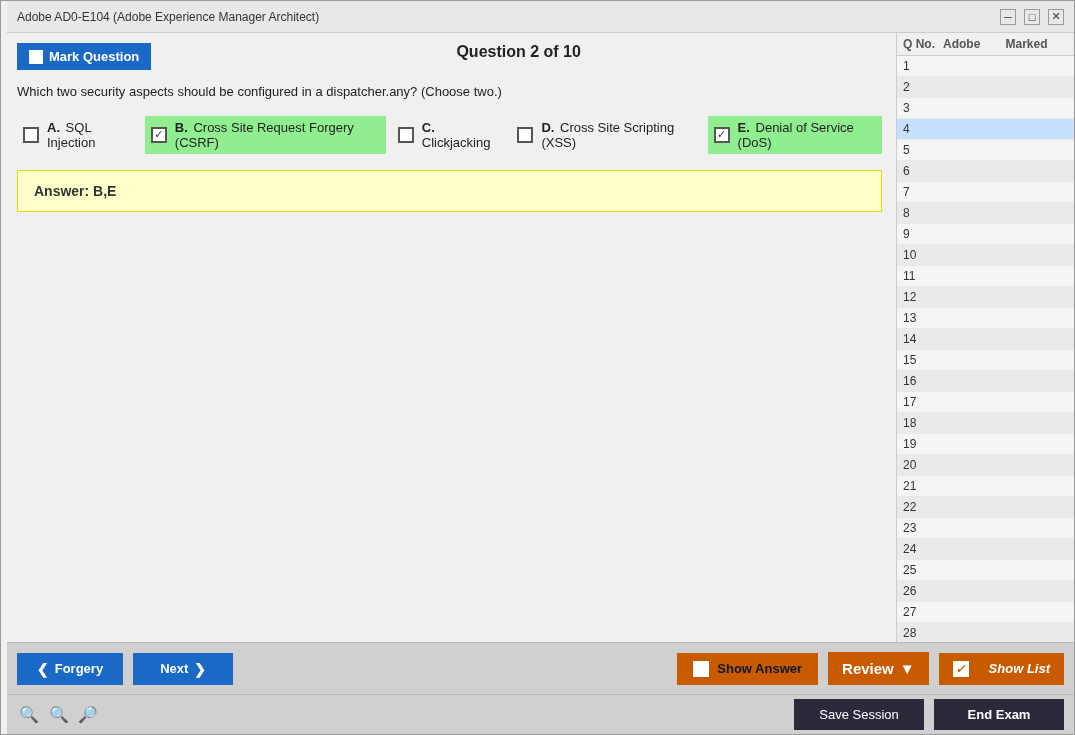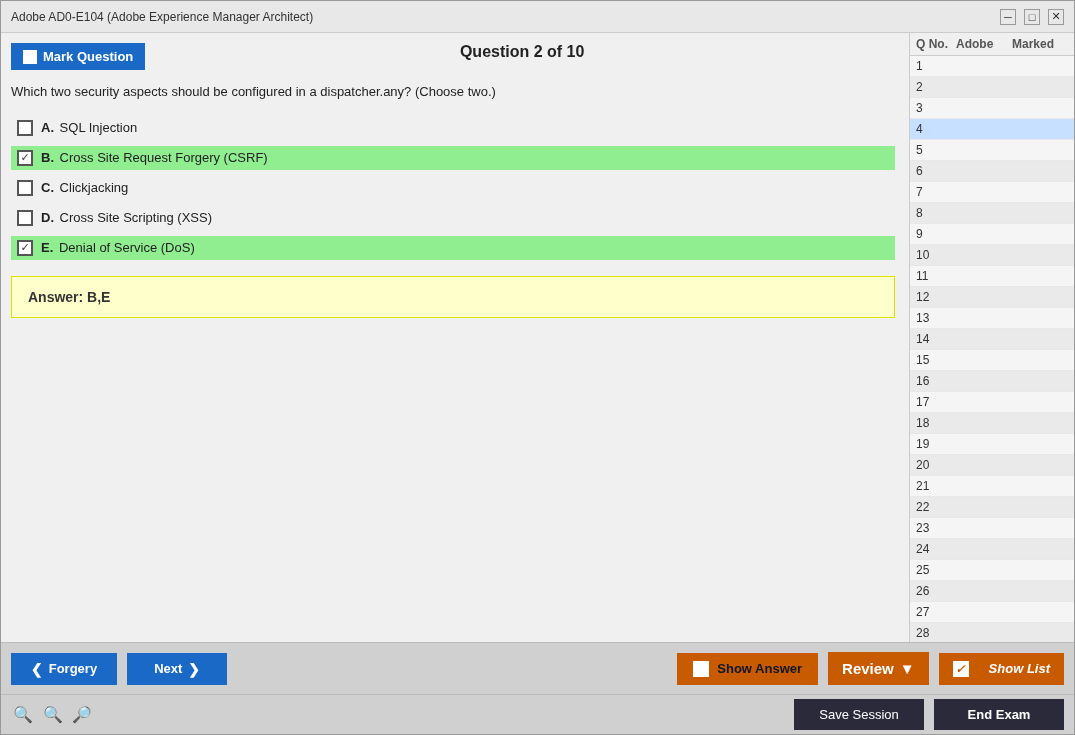--- a/index.html
+++ b/index.html
@@ -6,20 +6,21 @@
     body { font-family: Arial, sans-serif; font-size: 13px; background: #f0f0f0; }
 
     .window {
       width: 1075px;
       height: 735px;
       background: #f0f0f0;
       border: 1px solid #999;
       display: flex;
       flex-direction: column;
       overflow: hidden;
+      padding-left: 6px;
     }
 
     .title-bar {
       background: #e8e8e8;
       border-bottom: 1px solid #ccc;
       padding: 6px 10px;
       display: flex;
       align-items: center;
       justify-content: space-between;
       height: 32px;
@@ -98,21 +99,20 @@
 
     .question-text {
       font-size: 13px;
       color: #222;
       margin-bottom: 14px;
       line-height: 1.5;
     }
 
     .options-list {
       display: flex;
-      flex-direction: column;
       gap: 6px;
       margin-bottom: 16px;
     }
 
     .option-item {
       display: flex;
       align-items: center;
       gap: 8px;
       padding: 4px 6px;
       font-size: 13px;
@@ -149,21 +149,21 @@
       background: #ffffcc;
       border: 1px solid #e0e000;
       padding: 12px 16px;
       font-size: 14px;
       font-weight: bold;
       color: #333;
       margin-top: 4px;
     }
 
     .right-panel {
-      width: 165px;
+      width: 178px;
       border-left: 1px solid #ccc;
       background: #f5f5f5;
       display: flex;
       flex-direction: column;
       overflow: hidden;
     }
 
     .right-panel-header {
       display: grid;
       grid-template-columns: 40px 1fr 1fr;

